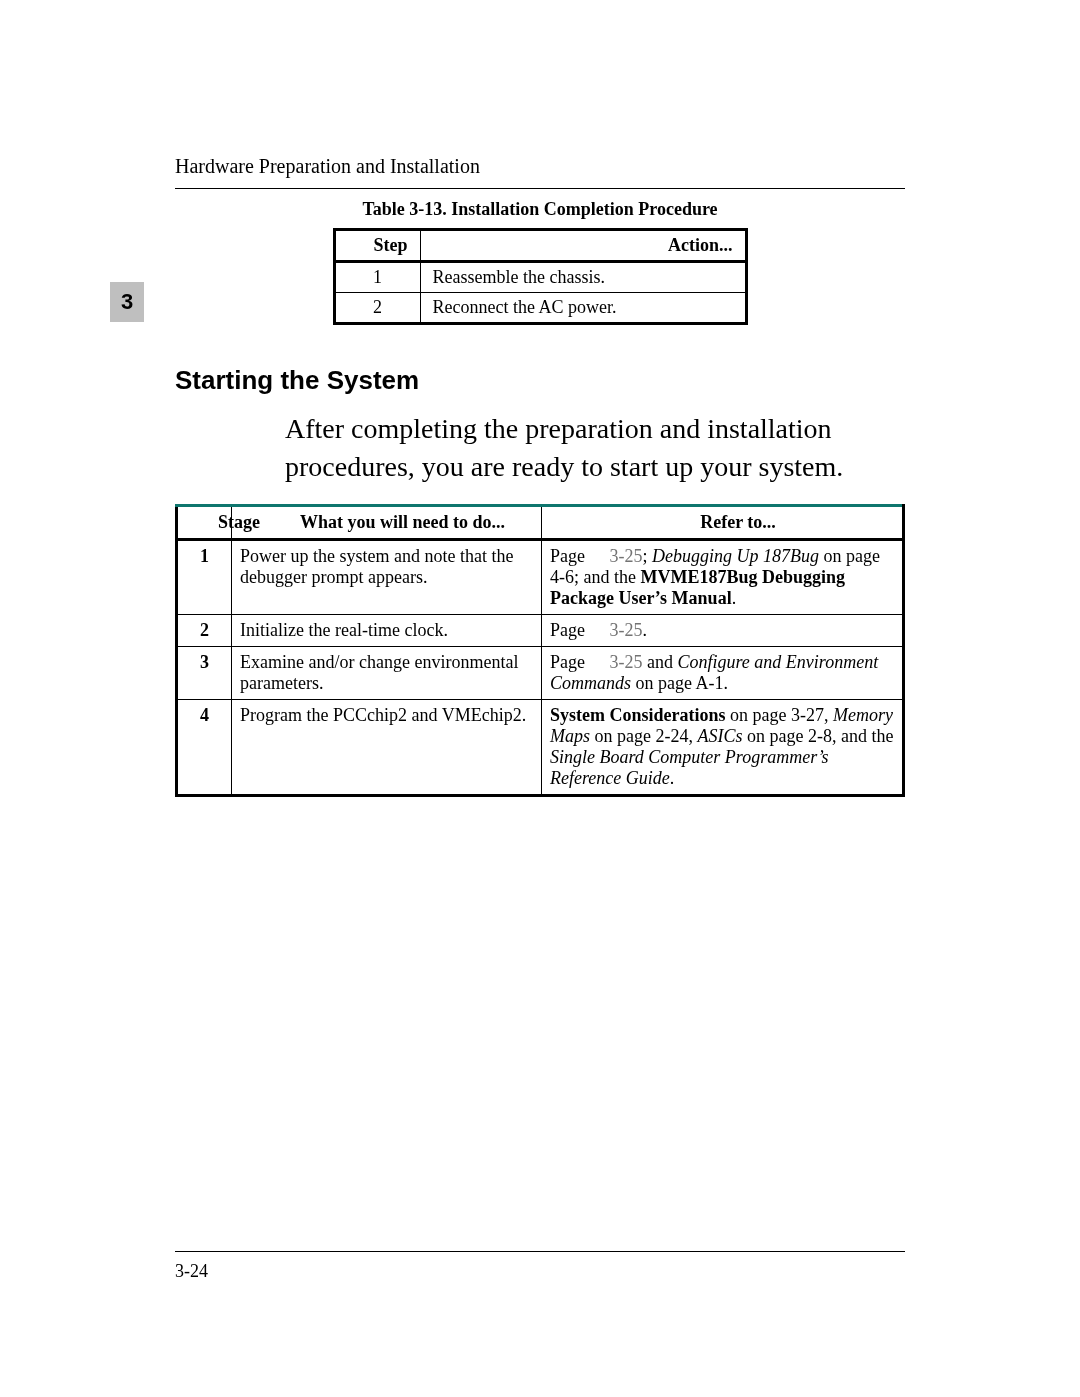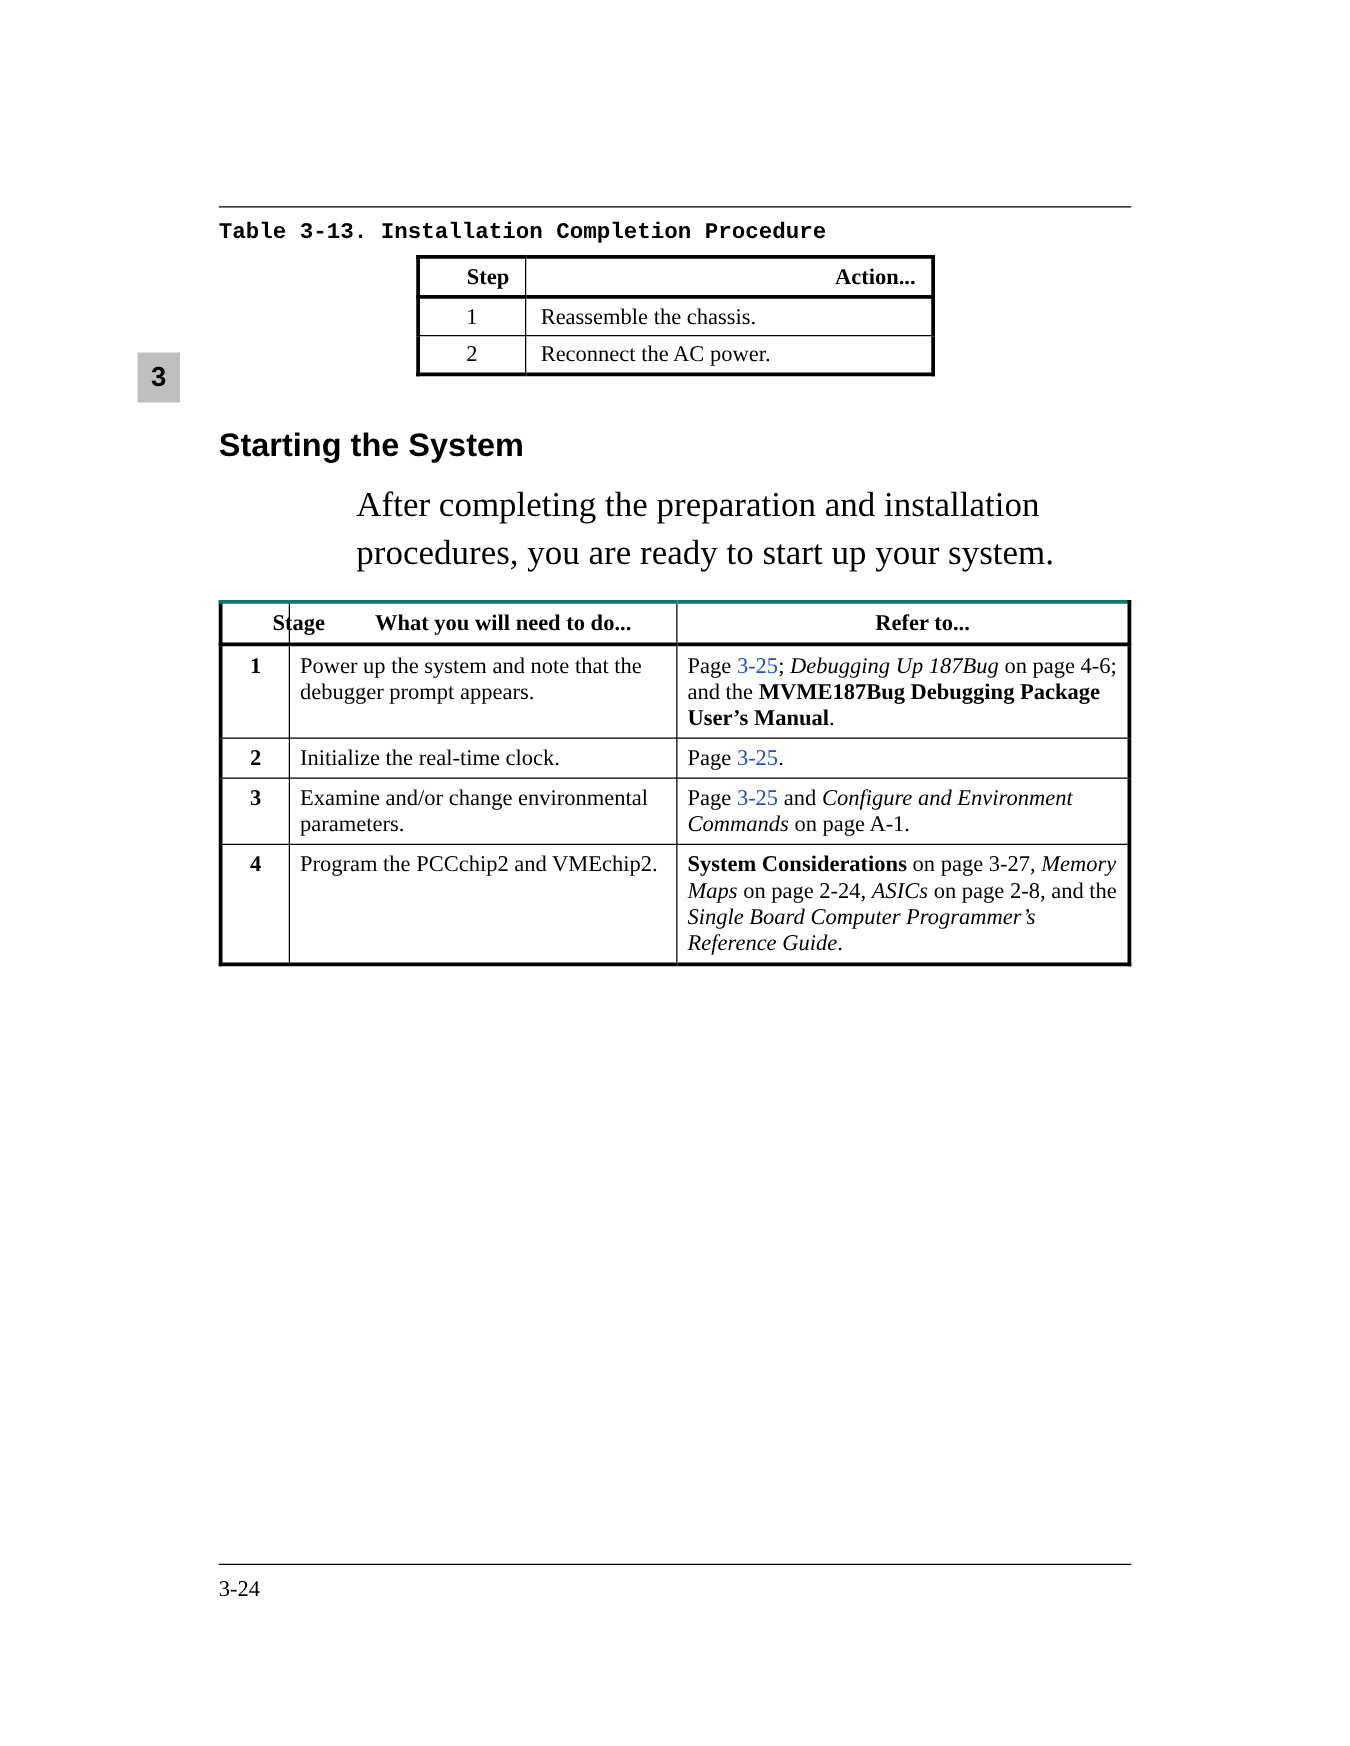--- a/index.html
+++ b/index.html
@@ -41,24 +41,24 @@
     justify-content: center;
     font-family: Arial, Helvetica, sans-serif;
   }
   h1.section {
     font-family: Arial, Helvetica, sans-serif;
     font-weight: bold;
     font-size: 26px;
     margin: 40px 0 14px 0;
   }
   .table-caption {
-    font-family: Liberation Mono, monospace;
-    font-weight: bold;
-    font-size: 18px;
-    text-align: left;
+    font-family: Liberation Serif, serif;
+    font-weight: bold;
+    font-size: 18px;
+    text-align: center;
     margin: 10px 0 8px 0;
   }
   .body-text {
     margin: 8px 0 18px 110px; 
     font-size: 28px;
     line-height: 1.35;
   }
 
   
   .tbl13 {
@@ -110,21 +110,21 @@
   }
   .tbl14 thead th:first-child { border-left: 3px solid #000; }
   .tbl14 thead th:last-child  { border-right: 3px solid #000; }
   .tbl14 tbody td:first-child { border-left: 3px solid #000; text-align: center; font-weight: bold; }
   .tbl14 tbody td:last-child  { border-right: 3px solid #000; }
   .tbl14 tbody tr:last-child td { border-bottom: 3px solid #000; }
   .tbl14 .col-stage { width: 55px; }
   .tbl14 .col-what  { width: 310px; }
   .tbl14 .col-ref   { width: calc(100% - 365px); }
 
-  .xref { color: #1d4ed8; }
+  .xref { color: #737373; margin-left: 20px; }
   .ital { font-style: italic; }
   .bolditalic { font-weight: bold; }
 
   .footer-rule {
     position: absolute;
     left: 175px;
     right: 175px;
     bottom: 145px;
     border-top: 1.5px solid #000;
   }
@@ -133,20 +133,21 @@
     left: 175px;
     bottom: 115px;
     font-size: 18px;
   }
 </style>
 </head>
 <body>
 
 <div class="page">
 
+  <div class="running-head">Hardware Preparation and Installation</div>
   <hr class="hr">
 
   <div class="chapter-tab">3</div>
 
 
   <div class="table-caption">Table 3-13.  Installation Completion Procedure</div>
   <table class="tbl13">
     <thead>
       <tr>
         <th class="col-step">Step</th>

